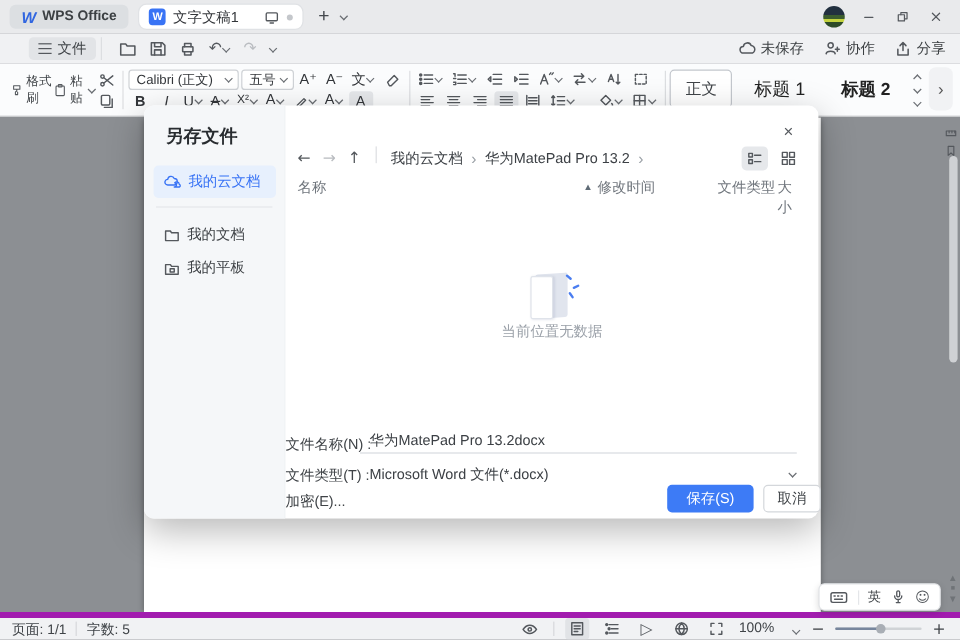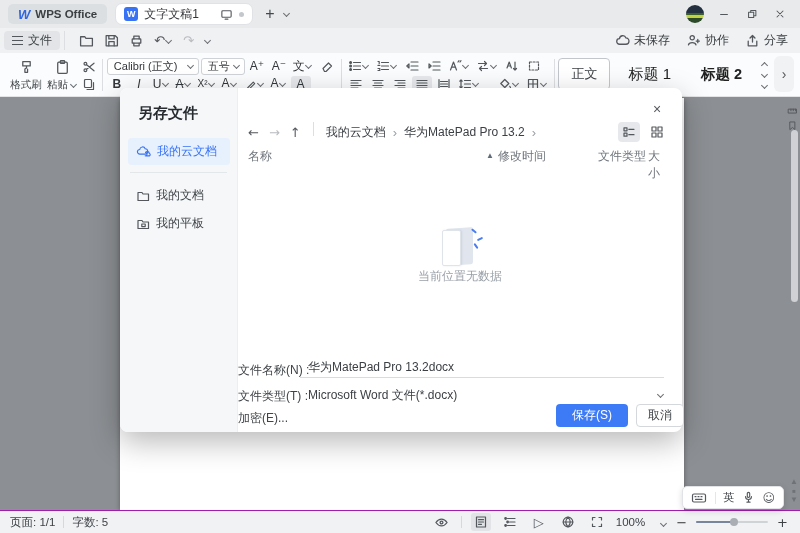--- a/index.html
+++ b/index.html
@@ -22,38 +22,38 @@
   .doc-tab .tname{flex:1;font-size:12px;color:#33363a}
   .tab-dot{width:5px;height:5px;border-radius:50%;background:#c4c7cb;flex:none}
   .newtab{font-size:16px;color:#44484d;margin-left:12px;line-height:1}
   #titlebar .chev{margin-left:8px}
   .win-ctrls{margin-left:auto;display:flex;align-items:center;gap:12px;padding-right:12px}
   .avatar{width:18px;height:18px;border-radius:50%;background:linear-gradient(#22303f 0 42%,#3c5d2e 42% 58%,#c3d23f 58% 74%,#2c4a27 74% 100%)}
   .winbtn{width:16px;height:16px;display:flex;align-items:center;justify-content:center}
 
   
   #menurow{position:absolute;left:0;top:28px;width:800px;height:25px;background:#f0f1f3;display:flex;align-items:center}
-  .file-pill{display:flex;align-items:center;gap:5px;height:19px;margin-left:4px;padding:0 8px;background:#e2e4e7;border-radius:4px}
+  .file-pill{display:flex;align-items:center;gap:5px;height:19px;margin-left:24px;padding:0 8px;background:#e2e4e7;border-radius:4px}
   .burger{width:11px;height:9px;display:inline-block;border-top:1.4px solid #54585d;border-bottom:1.4px solid #54585d;position:relative}
   .burger::after{content:"";position:absolute;left:0;top:2.6px;width:11px;height:1.4px;background:#54585d}
   .qicons{display:flex;align-items:center;gap:10px;margin-left:10px}
   .qbtn{display:flex;align-items:center}
   .glyph{font-family:"DejaVu Sans",sans-serif;color:#54585d;font-size:13px}
   .glyph.dis{color:#b9bcc0}
   #menurow .tabs{position:absolute;left:246px;display:flex;align-items:center;gap:6px}
   #menurow .tabs .mtab{padding:3px 8px;font-size:12.5px;color:#3a3f45;position:relative}
   #menurow .tabs .mtab.active{color:#3470f4;font-weight:600}
   #menurow .tabs .mtab.active::after{content:"";position:absolute;left:8px;right:8px;bottom:-2px;height:2.5px;border-radius:2px;background:#3470f4}
   .mright{margin-left:auto;display:flex;align-items:center;gap:16px;padding-right:12px}
   .mright .item{display:flex;align-items:center;gap:4px;font-size:12px;color:#3c4043}
 
   
   #ribbon{position:absolute;left:0;top:53px;width:800px;height:44px;background:#fbfcfd;border-bottom:1px solid #e3e4e6;display:flex;align-items:stretch;padding:3px 6px 2px 8px}
   .rgroup{display:flex}
-  .bigbtn{width:36px;display:flex;flex-direction:column;align-items:center;justify-content:center;gap:2px}
+  .bigbtn{width:36px;display:flex;flex-direction:row;align-items:center;justify-content:center;gap:2px}
   .bigbtn .lbl{font-size:10.5px;color:#3f4347;display:flex;align-items:center;gap:1px}
   .cutcopy{display:flex;flex-direction:column;justify-content:space-around;padding:2px 2px}
   .two-rows{display:flex;flex-direction:column;justify-content:space-between;padding:1px 0}
   .rrow{display:flex;align-items:center;gap:2px;height:18px}
   .combo{display:flex;align-items:center;border:1px solid #cfd2d6;border-radius:3px;height:17px;padding:0 3px 0 6px;background:#fff}
   .combo .cv{font-size:11px;color:#33363a;white-space:nowrap}
   .sbtn{min-width:20px;height:17px;display:flex;align-items:center;justify-content:center;border-radius:3px;font-size:11.5px;color:#33363a;padding:0 2px}
   .sbtn.sel{background:#e6e8eb}
   .sbtn .t{line-height:1}
   .fx{font-size:12px;color:#33363a}
@@ -110,21 +110,21 @@
   .btn.save{left:436px;width:72px;background:#3d7bf6;color:#fff}
   .btn.cancel{left:516px;width:48px;background:#fff;border:1px solid #d4d7db;color:#3f4347}
 
   
   #ime{position:absolute;left:682px;top:486px;width:102px;height:23px;background:#fff;border:1px solid #e1e3e6;border-radius:5px;box-shadow:0 2px 6px rgba(0,0,0,.15);display:flex;align-items:center;justify-content:space-around;padding:0 4px;z-index:15}
   #ime .lang{font-size:11px;color:#3f4347}
   #ime .smile{font-family:"DejaVu Sans",sans-serif;font-size:12px;color:#54585d;line-height:1}
   #ime .sep{width:1px;height:12px;background:#e4e6e9}
 
   
-  #statusbar{position:absolute;left:0;top:510px;width:800px;height:23px;background:#f1f2f4;border-top:1px solid #a21caf;display:flex;align-items:center;padding:0 12px 0 10px;gap:8px}
+  #statusbar{position:absolute;left:0;top:510px;width:800px;height:23px;background:#f1f2f4;border-top:5px solid #a21caf;display:flex;align-items:center;padding:0 12px 0 10px;gap:8px}
   .sdiv{width:1px;height:12px;background:#d6d8db}
   #statusbar .stat{font-size:11.5px;color:#3f4347}
   .sright{margin-left:auto;display:flex;align-items:center;gap:9px}
   .sbtn2{width:20px;height:18px;border-radius:3px;display:flex;align-items:center;justify-content:center}
   .sbtn2.sel{background:#e1e3e6}
   .zoomlbl{font-size:11.5px;color:#3f4347;display:flex;align-items:flex-end;gap:14px}
   .zslider{width:72px;height:14px;position:relative;display:flex;align-items:center}
   .ztrack{width:100%;height:2px;background:#d0d3d6;border-radius:2px}
   .zfill{position:absolute;left:0;width:38px;height:2px;background:#77869d;border-radius:2px}
   .zthumb{position:absolute;left:34px;width:8px;height:8px;border-radius:50%;background:#a9aeb5}

